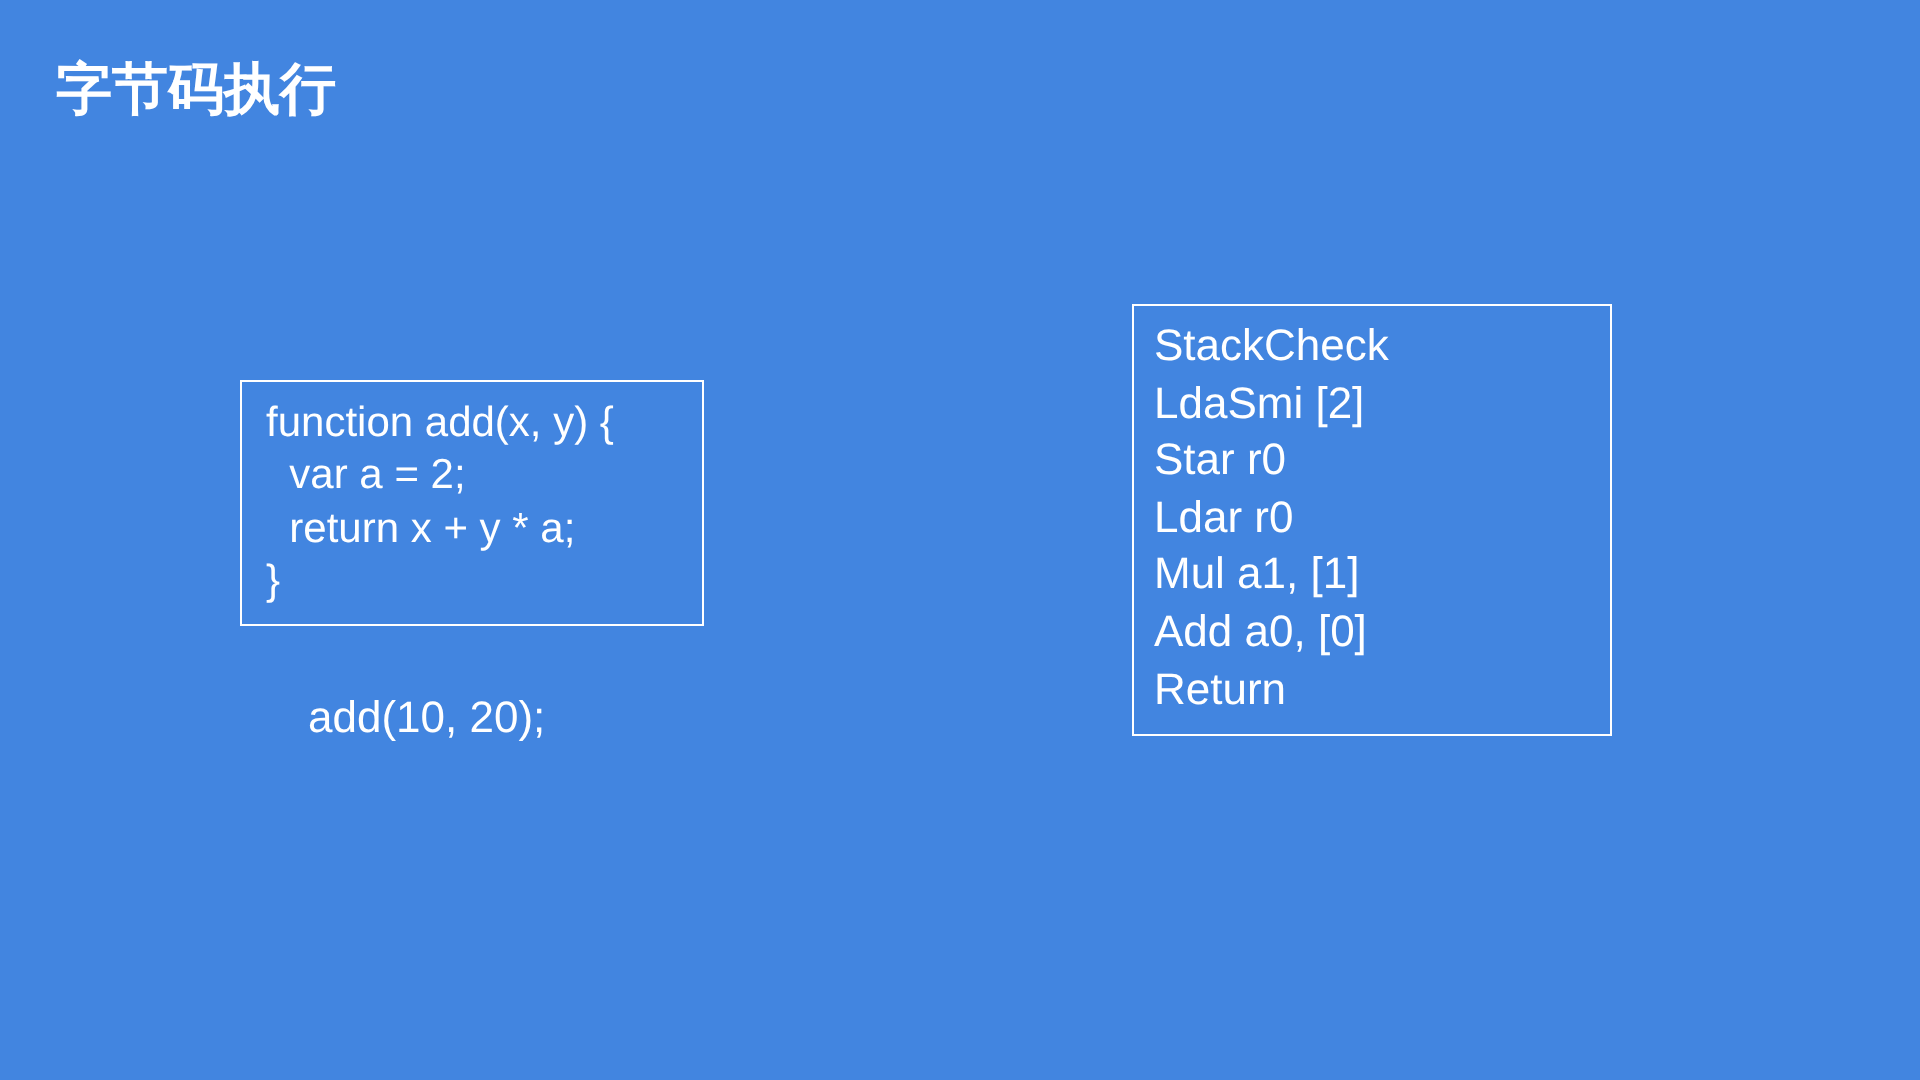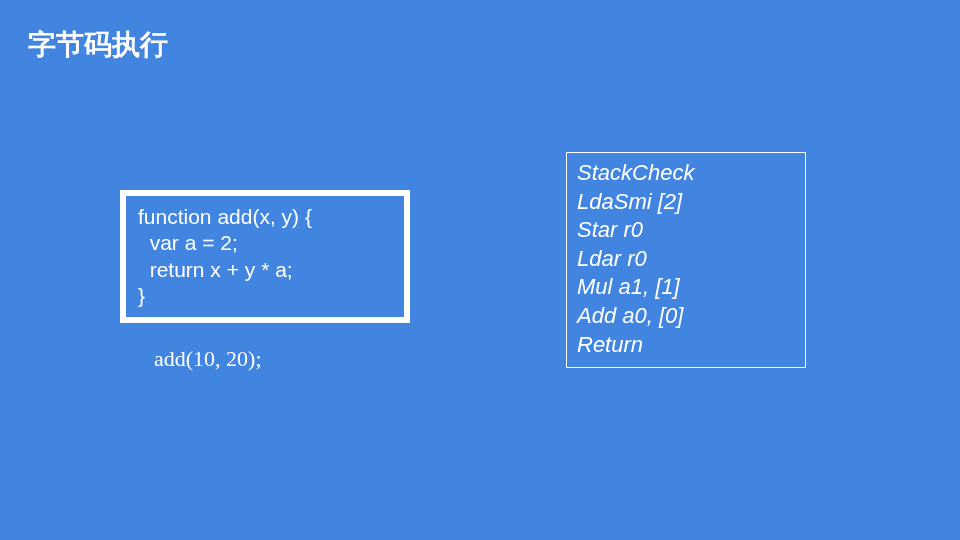--- a/index.html
+++ b/index.html
@@ -1,19 +1,18 @@
 <!DOCTYPE html>
 <html><head>
   <meta charset="utf-8">
   <style>
     * {
       margin: 0;
       padding: 0;
       box-sizing: border-box;
-      font-family: Liberation Serif, serif;
     }
     body {
       width: 960px;
       height: 540px;
       background-color: #4285e0;
       color: #ffffff;
       font-family: "Segoe UI", "Microsoft YaHei", Arial, sans-serif;
       position: relative;
       overflow: hidden;
     }
@@ -21,22 +20,22 @@
       position: absolute;
       top: 26px;
       left: 28px;
       font-size: 28px;
       font-weight: bold;
     }
     .source-box {
       position: absolute;
       top: 190px;
       left: 120px;
-      width: 290px;
-      border: 6px solid #ffffff;
+      width: 232px;
+      border: 1px solid #ffffff;
       padding: 8px 12px 8px 12px;
       font-size: 21px;
       font-weight: 300;
       line-height: 1.25;
       white-space: pre;
       font-family: "Segoe UI", Arial, sans-serif;
     }
     .call-line {
       position: absolute;
       top: 346px;
@@ -50,21 +49,20 @@
       top: 152px;
       left: 566px;
       width: 240px;
       border: 1px solid #ffffff;
       padding: 6px 10px 8px 10px;
       font-size: 22px;
       font-weight: 300;
       line-height: 1.3;
       white-space: pre;
       font-family: "Segoe UI", Arial, sans-serif;
-      font-style: italic;
     }
   </style>
 </head>
 <body>
 
 <div class="title">字节码执行</div>
 
 <div class="source-box">function add(x, y) {
   var a = 2;
   return x + y * a;

